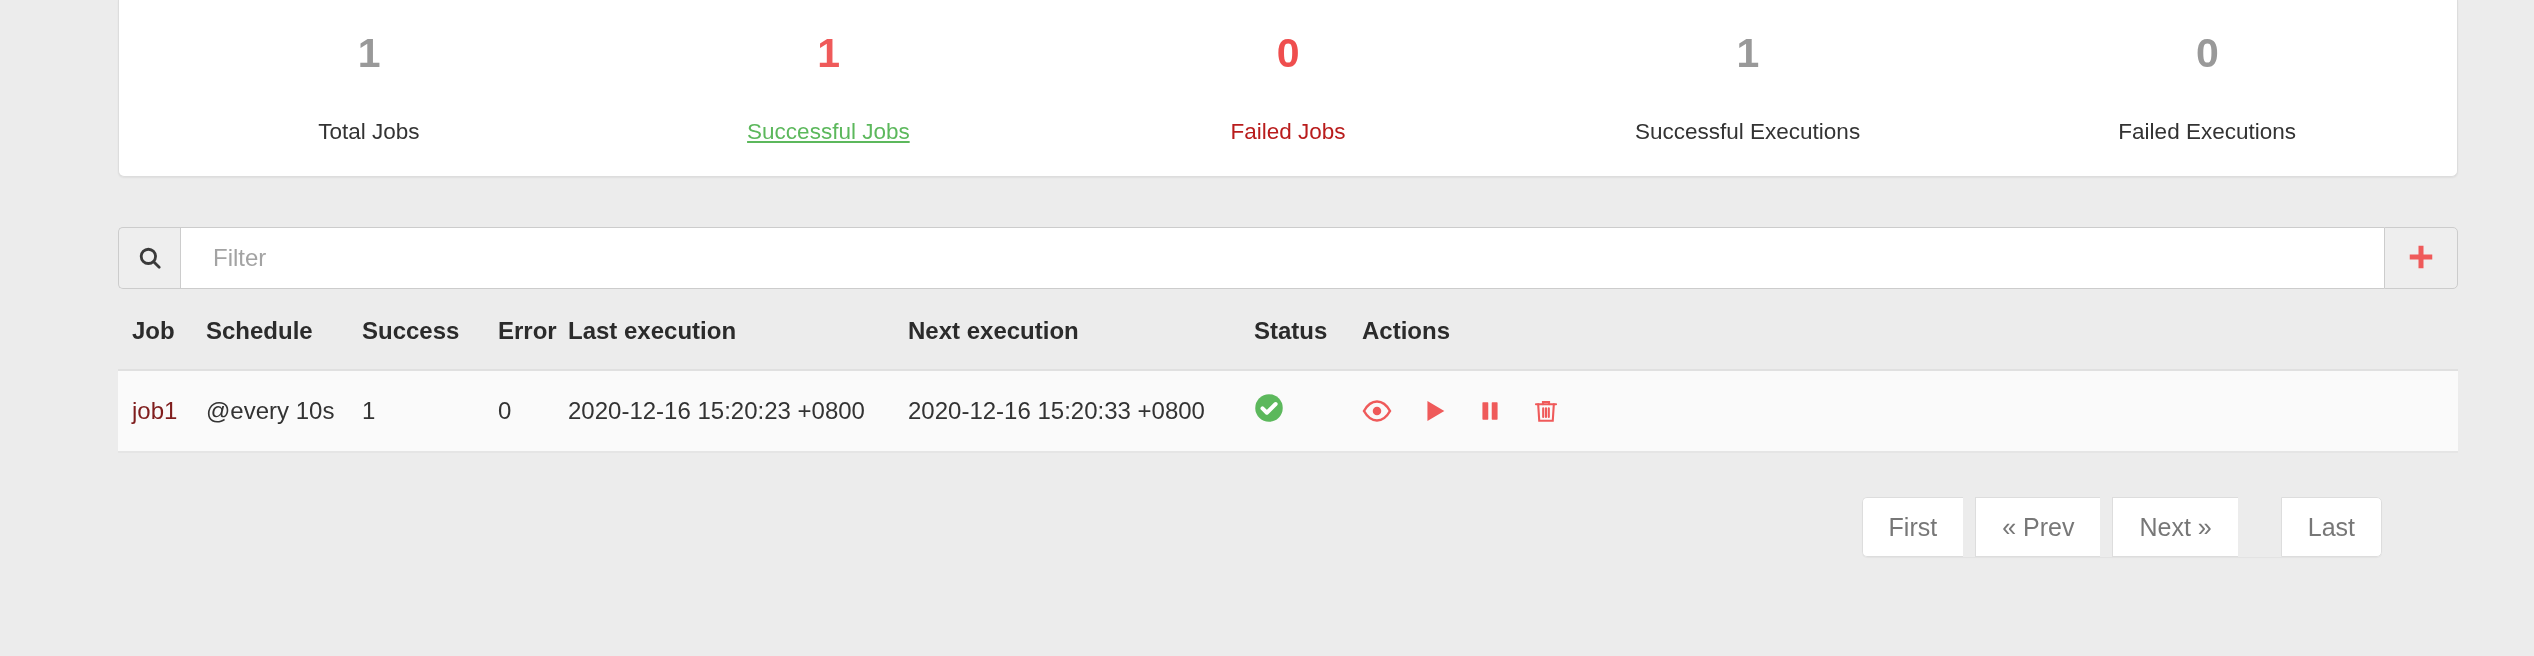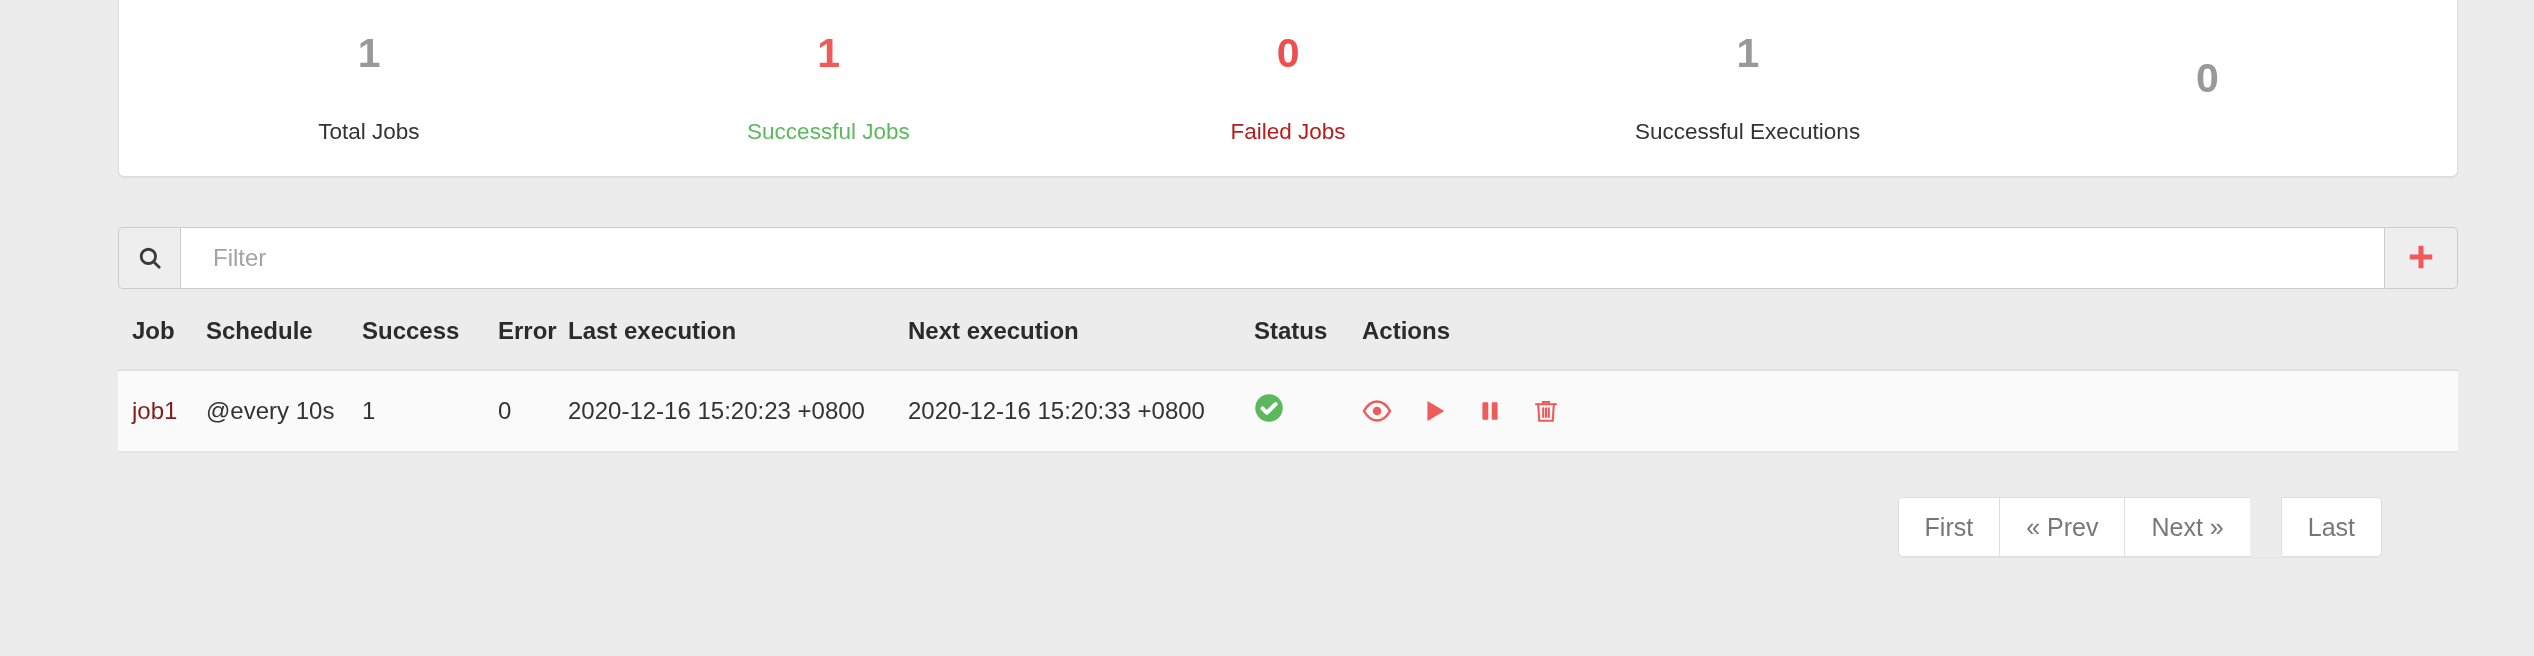--- a/index.html
+++ b/index.html
@@ -59,21 +59,21 @@
   }
   .stat-label {
     font-size: 22.5px;
     font-weight: normal;
     display: block;
     margin-top: 44px;
   }
   .stat-neutral .stat-value { color: #999999; }
   .stat-neutral .stat-label { color: #333333; }
   .stat-success .stat-value { color: #ef5a5a; }
-  .stat-success .stat-label { color: #5cb85c; }
+  .stat-success .stat-label { color: #5cb85c; text-decoration: underline; }
   .stat-failed .stat-value { color: #ef4e4e; }
   .stat-failed .stat-label { color: #b91c1c; }
 
   
   .filter-bar {
     margin-top: 50px;
     display: flex;
     height: 62px;
     box-sizing: border-box;
   }
@@ -179,20 +179,21 @@
     margin-top: 44px;
     display: flex;
     justify-content: flex-end;
     padding-right: 76px;
   }
   .pagination {
     display: flex;
     border-radius: 5px;
     overflow: hidden;
     box-shadow: 0 1px 1px rgba(0,0,0,0.04);
+    gap: 12px;
   }
   .page-btn {
     background: #ffffff;
     border: 1px solid #dddddd;
     border-right: none;
     color: #777777;
     font-family: "Liberation Sans", sans-serif;
     font-size: 25px;
     padding: 14px 26px;
     cursor: pointer;
@@ -228,20 +229,21 @@
         <span class="stat-label">Failed Jobs</span>
       </div>
 
       <div class="stat stat-neutral">
         <span class="stat-value">1</span>
         <span class="stat-label">Successful Executions</span>
       </div>
 
       <div class="stat stat-neutral">
         <span class="stat-value">0</span>
+        <span class="stat-label">Failed Executions</span>
       </div>
 
     </div>
 
     <div class="filter-bar">
 
       <div class="filter-addon">
         <svg width="26" height="26" viewBox="0 0 24 24" fill="none" stroke="#3a3a3a" stroke-width="2.6" stroke-linecap="round">
           <circle cx="10.5" cy="10.5" r="6.6"></circle>
           <line x1="15.4" y1="15.4" x2="20.5" y2="20.5"></line>

